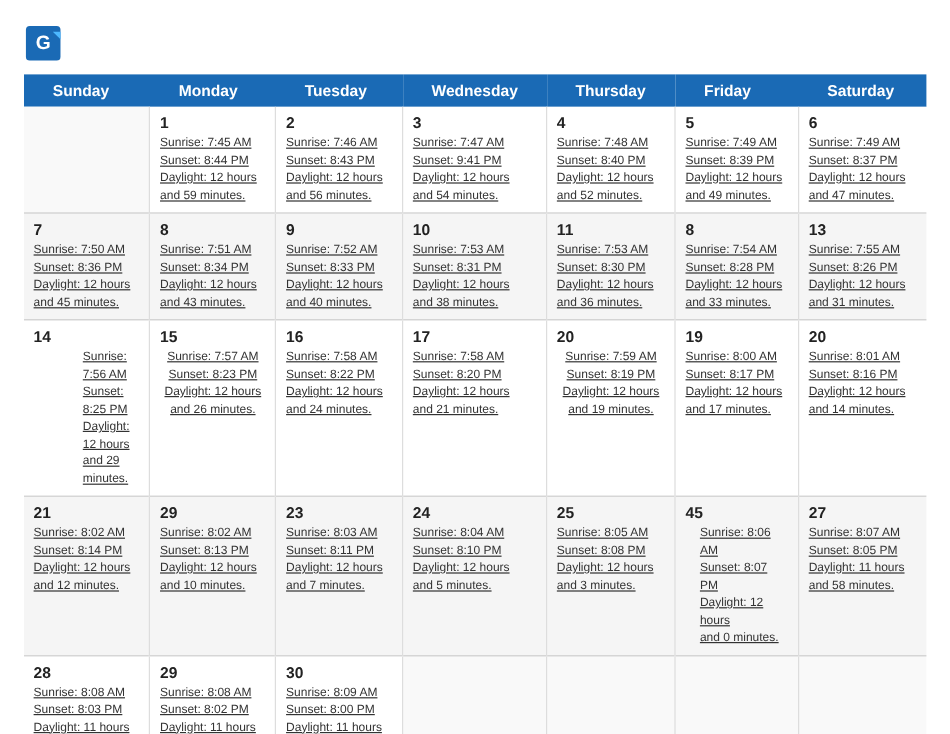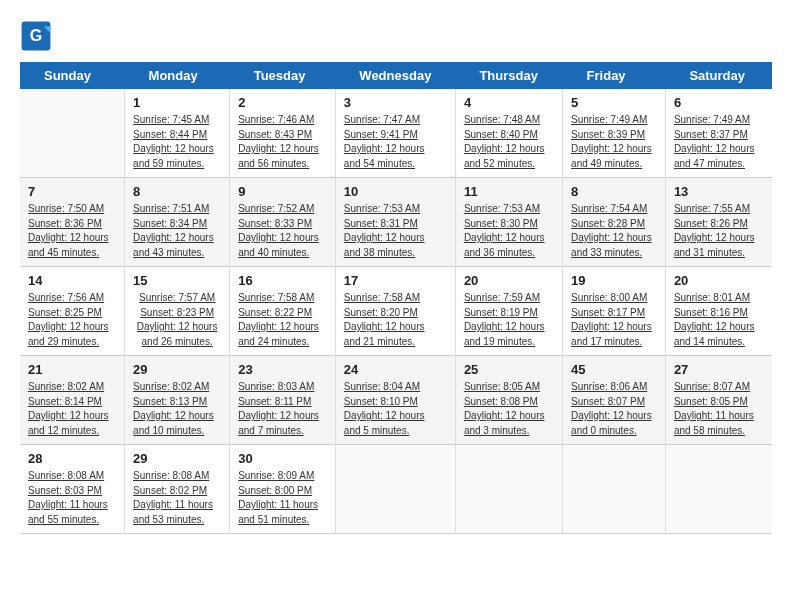--- a/index.html
+++ b/index.html
@@ -220,21 +220,21 @@
           <div class="day-num">13</div>
           <div class="day-info" style="white-space: pre-line;">Sunrise: 7:55 AM
 Sunset: 8:26 PM
 Daylight: 12 hours
 and 31 minutes.</div>
         </td>
       </tr>
       <tr>
         <td>
           <div class="day-num">14</div>
-          <div class="day-info" style="white-space: pre-line;">Sunrise: 7:56 AM
+          <div class="day-info" style="white-space: pre-line; margin-left: 41px;">Sunrise: 7:56 AM
 Sunset: 8:25 PM
 Daylight: 12 hours
 and 29 minutes.</div>
         </td>
         <td>
           <div class="day-num">15</div>
           <div class="day-info" style="white-space: pre-line; text-align: center;">Sunrise: 7:57 AM
 Sunset: 8:23 PM
 Daylight: 12 hours
 and 26 minutes.</div>
@@ -248,21 +248,21 @@
         </td>
         <td>
           <div class="day-num">17</div>
           <div class="day-info" style="white-space: pre-line;">Sunrise: 7:58 AM
 Sunset: 8:20 PM
 Daylight: 12 hours
 and 21 minutes.</div>
         </td>
         <td>
           <div class="day-num">20</div>
-          <div class="day-info" style="white-space: pre-line;">Sunrise: 7:59 AM
+          <div class="day-info" style="white-space: pre-line; text-align: center;">Sunrise: 7:59 AM
 Sunset: 8:19 PM
 Daylight: 12 hours
 and 19 minutes.</div>
         </td>
         <td>
           <div class="day-num">19</div>
           <div class="day-info" style="white-space: pre-line;">Sunrise: 8:00 AM
 Sunset: 8:17 PM
 Daylight: 12 hours
 and 17 minutes.</div>
@@ -306,21 +306,21 @@
         </td>
         <td>
           <div class="day-num">25</div>
           <div class="day-info" style="white-space: pre-line;">Sunrise: 8:05 AM
 Sunset: 8:08 PM
 Daylight: 12 hours
 and 3 minutes.</div>
         </td>
         <td>
           <div class="day-num">45</div>
-          <div class="day-info" style="white-space: pre-line;">Sunrise: 8:06 AM
+          <div class="day-info" style="white-space: pre-line; margin-left: 12px;">Sunrise: 8:06 AM
 Sunset: 8:07 PM
 Daylight: 12 hours
 and 0 minutes.</div>
         </td>
         <td>
           <div class="day-num">27</div>
           <div class="day-info" style="white-space: pre-line;">Sunrise: 8:07 AM
 Sunset: 8:05 PM
 Daylight: 11 hours
 and 58 minutes.</div>

